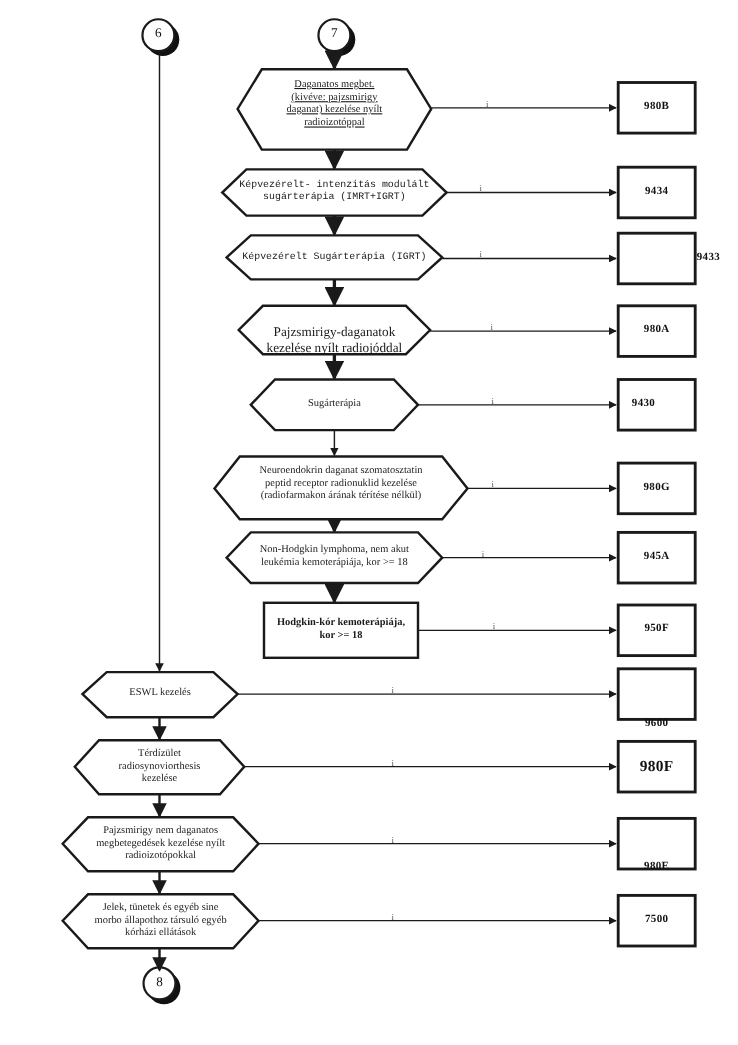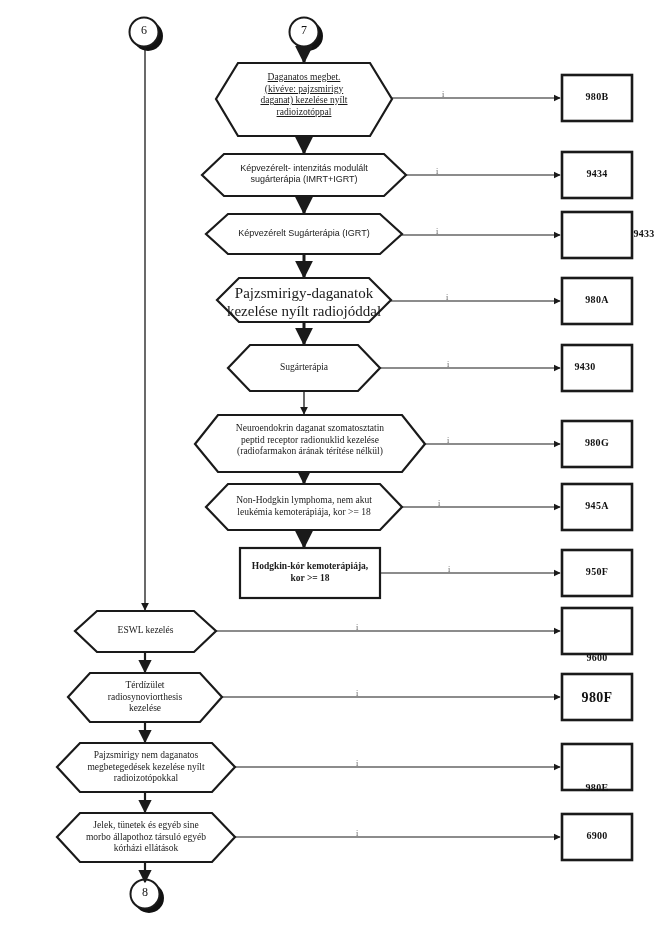--- a/index.html
+++ b/index.html
@@ -13,21 +13,21 @@
   
   .nodetext{
     position:absolute;
     text-align:center;
     line-height:1.22;
     color:#1a1a1a;
     font-family:"Liberation Serif", serif;
     pointer-events:none;
     white-space:pre-line;
   }
-  .nodetext.sans{font-family:Liberation Sans, sans-serif;}
+  .nodetext.sans{font-family:Liberation Mono, monospace;}
 
   .codetext{
     position:absolute;
     text-align:center;
     font-family:"Liberation Serif", serif;
     font-weight:bold;
     color:#111;
     letter-spacing:.3px;
     pointer-events:none;
   }
@@ -143,21 +143,21 @@
 <div class="circletext" style="left:284px;top:23px;width:40px;font-size:12px;">7</div>
 <div class="circletext" style="left:125px;top:885px;width:40px;font-size:12px;">8</div>
 
 <div class="nodetext" style="left:216px;top:72px;width:176px;font-size:9.5px;text-decoration:underline;">Daganatos megbet.
 (kivéve: pajzsmirigy
 daganat) kezelése nyílt
 radioizotóppal</div>
 <div class="nodetext sans" style="left:202px;top:163px;width:204px;font-size:9px;">Képvezérelt- intenzitás modulált
 sugárterápia (IMRT+IGRT)</div>
 <div class="nodetext sans" style="left:206px;top:228px;width:196px;font-size:9px;">Képvezérelt Sugárterápia (IGRT)</div>
-<div class="nodetext" style="left:217px;top:284px;width:174px;font-size:15px;">Pajzsmirigy-daganatok
+<div class="nodetext" style="left:217px;top:294px;width:174px;font-size:12px;">Pajzsmirigy-daganatok
 kezelése nyílt radiojóddal</div>
 <div class="nodetext" style="left:228px;top:362px;width:152px;font-size:9.5px;">Sugárterápia</div>
 <div class="nodetext" style="left:195px;top:423px;width:230px;font-size:9.5px;">Neuroendokrin daganat szomatosztatin
 peptid receptor radionuklid kezelése
 (radiofarmakon árának térítése nélkül)</div>
 <div class="nodetext" style="left:206px;top:495px;width:196px;font-size:9.5px;">Non-Hodgkin lymphoma, nem akut
 leukémia kemoterápiája, kor &gt;= 18</div>
 <div class="nodetext" style="left:240px;top:561px;width:140px;font-size:9.5px;font-weight:bold;">Hodgkin-kór kemoterápiája,
 kor  &gt;= 18</div>
 <div class="nodetext" style="left:75px;top:625px;width:141px;font-size:9.5px;">ESWL kezelés</div>
@@ -175,21 +175,21 @@
 <div class="codetext" style="left:562px;top:168px;width:70px;font-size:10px;">9434</div>
 <div class="codetext" style="left:562px;top:228px;width:70px;font-size:10px;padding-left:47px;">9433</div>
 <div class="codetext" style="left:562px;top:294px;width:70px;font-size:10px;">980A</div>
 <div class="codetext" style="left:562px;top:361px;width:46px;font-size:10px;">9430</div>
 <div class="codetext" style="left:562px;top:437px;width:70px;font-size:10px;">980G</div>
 <div class="codetext" style="left:562px;top:500px;width:70px;font-size:10px;">945A</div>
 <div class="codetext" style="left:562px;top:566px;width:70px;font-size:10px;">950F</div>
 <div class="codetext" style="left:562px;top:652px;width:70px;font-size:10px;">9600</div>
 <div class="codetext" style="left:562px;top:690px;width:70px;font-size:14px;">980F</div>
 <div class="codetext" style="left:562px;top:782px;width:70px;font-size:10px;">980E</div>
-<div class="codetext" style="left:562px;top:830px;width:70px;font-size:10px;">6900</div>
+<div class="codetext" style="left:562px;top:830px;width:70px;font-size:10px;">7500</div>
 
 <div class="imark" style="left:438px;top:90px;width:10px;">i</div>
 <div class="imark" style="left:432px;top:167px;width:10px;">i</div>
 <div class="imark" style="left:432px;top:227px;width:10px;">i</div>
 <div class="imark" style="left:442px;top:293px;width:10px;">i</div>
 <div class="imark" style="left:443px;top:360px;width:10px;">i</div>
 <div class="imark" style="left:443px;top:436px;width:10px;">i</div>
 <div class="imark" style="left:434px;top:499px;width:10px;">i</div>
 <div class="imark" style="left:444px;top:565px;width:10px;">i</div>
 <div class="imark" style="left:352px;top:623px;width:10px;">i</div>

